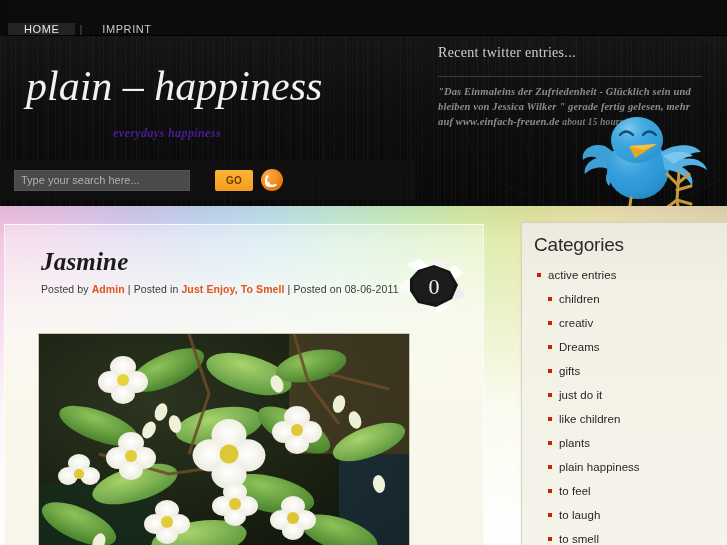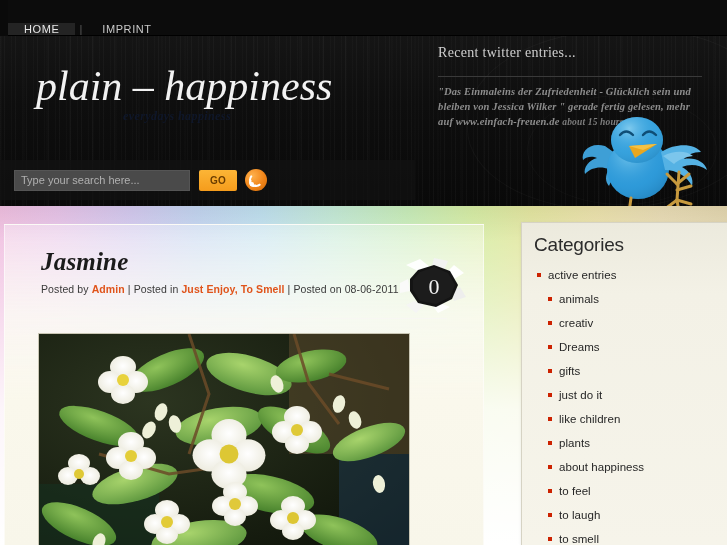--- a/index.html
+++ b/index.html
@@ -95,40 +95,40 @@
     display: flex;
     align-items: center;
     color: #5a5a5a;
     font-size: 11px;
     padding: 0 4px;
   }
 
   
   .logo-block {
     position: absolute;
-    left: 36px; top: 64px;
+    left: 26px; top: 64px;
     width: 300px;
   }
   .logo-title {
     font-family: "Liberation Serif", serif;
     font-style: italic;
     font-size: 42px;
     line-height: 44px;
     color: #f2f2f2;
     letter-spacing: 0px;
     white-space: nowrap;
   }
   .logo-sub {
     font-family: "Liberation Serif", serif;
     font-style: italic;
     font-weight: bold;
     font-size: 12px;
-    color: #0f172a;
+    color: #4c1d95;
     text-align: center;
-    margin-top: 1px;
+    margin-top: 18px;
     padding-right: 18px;
     letter-spacing: 0.4px;
   }
 
   
   .twitter-box {
     position: absolute;
     left: 438px; top: 45px;
     width: 264px;
   }
@@ -211,21 +211,21 @@
     background: #4a4a4a;
     border: 1px solid #555;
     color: #b9b9b9;
     font-size: 11px;
     font-family: "Liberation Sans", sans-serif;
     padding: 0 6px;
     outline: none;
   }
   .search-input::placeholder { color: #b0b0b0; }
   .go-btn {
-    margin-left: 9px;
+    margin-left: 25px;
     width: 38px; height: 21px;
     background: linear-gradient(180deg, #fcb536 0%, #f59c1c 100%);
     border: none;
     border-radius: 2px;
     color: #6b3d00;
     font-size: 10px;
     font-weight: bold;
     letter-spacing: 0.3px;
     cursor: pointer;
     font-family: "Liberation Sans", sans-serif;
@@ -616,28 +616,28 @@
       <path d="M22 13 L38 8 L54 14 L62 28 L56 42 L40 50 L22 46 L14 34 L14 22 Z" fill="#141414"></path>
       <path d="M24 15 L38 10 L52 16 L59 28 L54 40 L40 47 L24 44 L17 33 L17 23 Z" fill="#1c1c1c"></path>
     </svg>
     <div class="comment-count">0</div>
   </div>
 
   <div class="sidebar">
     <div class="sidebar-title">Categories</div>
     <ul class="cat-list">
       <li class="cat-item"><span>active entries</span></li>
-      <li class="cat-item child"><span>animals</span></li>
+      <li class="cat-item child"><span>children</span></li>
       <li class="cat-item child"><span>creativ</span></li>
       <li class="cat-item child"><span>Dreams</span></li>
       <li class="cat-item child"><span>gifts</span></li>
       <li class="cat-item child"><span>just do it</span></li>
       <li class="cat-item child"><span>like children</span></li>
       <li class="cat-item child"><span>plants</span></li>
-      <li class="cat-item child"><span>about happiness</span></li>
+      <li class="cat-item child"><span>plain happiness</span></li>
       <li class="cat-item child"><span>to feel</span></li>
       <li class="cat-item child"><span>to laugh</span></li>
       <li class="cat-item child"><span>to smell</span></li>
 
     </ul>
   </div>
 
 </div>
 
 </body></html>

